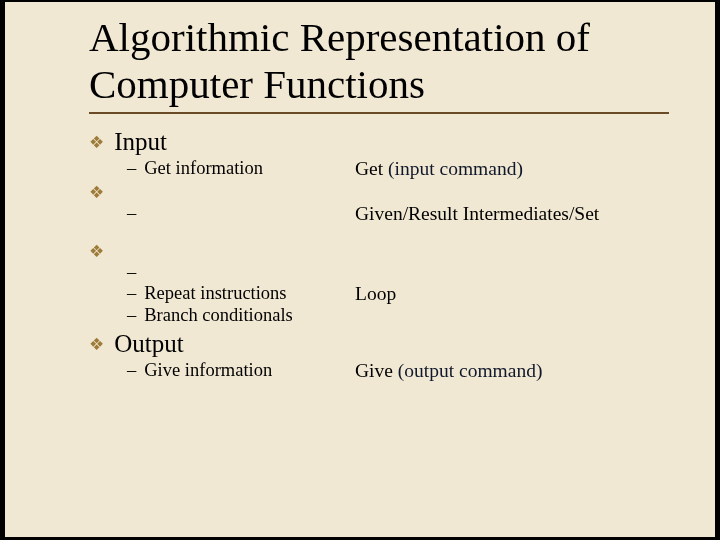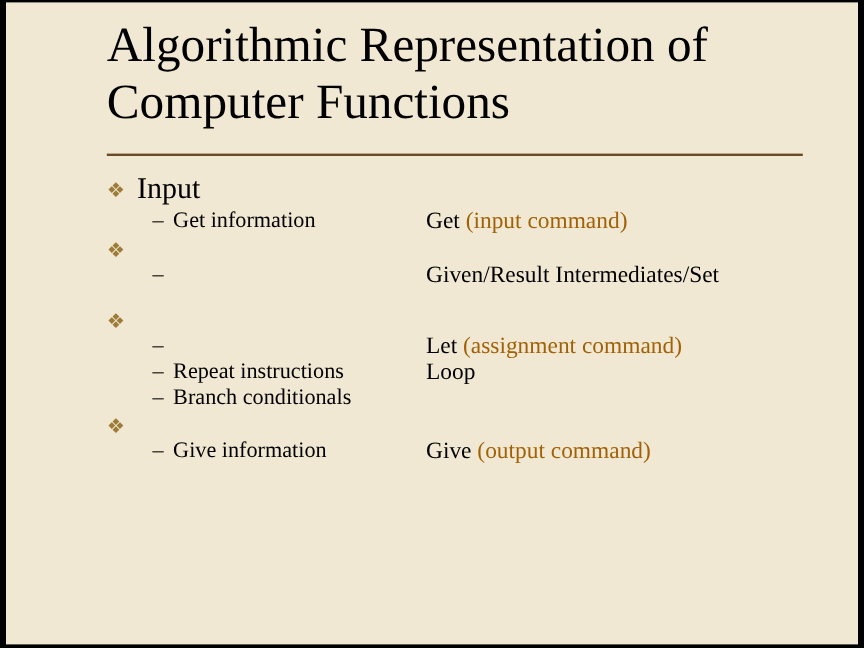--- a/index.html
+++ b/index.html
@@ -18,21 +18,21 @@
     height: 535px;
     background: #f1e8d3;
     box-sizing: border-box;
     padding: 12px 46px 0 84px;
     font-family: "Times New Roman", Times, serif;
     color: #000;
   }
   .title {
     font-size: 41px;
     line-height: 1.15;
-    padding-bottom: 20px;
+    padding-bottom: 4px;
     border-bottom: 2px solid #6b4a26;
     margin-bottom: 14px;
   }
   .lvl1 {
     font-size: 25px;
     display: flex;
     align-items: center;
     margin-top: 4px;
     margin-bottom: 2px;
   }
@@ -57,21 +57,21 @@
     font-size: 18.5px;
   }
   .lvl2-left .dash {
     margin-right: 8px;
   }
   .lvl2-right {
     flex: 1;
     font-size: 19.5px;
   }
   .brown {
-    color: #a16207;
+    color: #0f172a;
   }
 </style>
 </head>
 <body>
 
 <div class="slide">
   <div class="title">Algorithmic Representation of Computer Functions</div>
 
   <div class="lvl1">
     <span class="bullet">❖</span>
@@ -106,43 +106,41 @@
   <div style="height:14px"></div>
 
   <div class="lvl1">
     <span class="bullet">❖</span>
   </div>
   <div class="lvl2-wrap">
     <div class="lvl2">
       <div class="lvl2-left">
         <span class="dash">–</span>
       </div>
-      <div class="lvl2-right">
-        <span>Let   </span><span class="brown">(assignment command)</span>
-      </div>
     </div>
     <div class="lvl2">
       <div class="lvl2-left">
         <span class="dash">–</span>
         <span>Repeat instructions</span>
       </div>
       <div class="lvl2-right">
         <span>Loop</span>
       </div>
     </div>
     <div class="lvl2">
       <div class="lvl2-left">
         <span class="dash">–</span>
         <span>Branch conditionals</span>
       </div>
     </div>
   </div>
 
   <div class="lvl1">
     <span class="bullet">❖</span>
+    <span>Output</span>
   </div>
   <div class="lvl2-wrap">
     <div class="lvl2">
       <div class="lvl2-left">
         <span class="dash">–</span>
         <span>Give information</span>
       </div>
       <div class="lvl2-right">
         <span>Give  </span><span class="brown">(output command)</span>
       </div>

